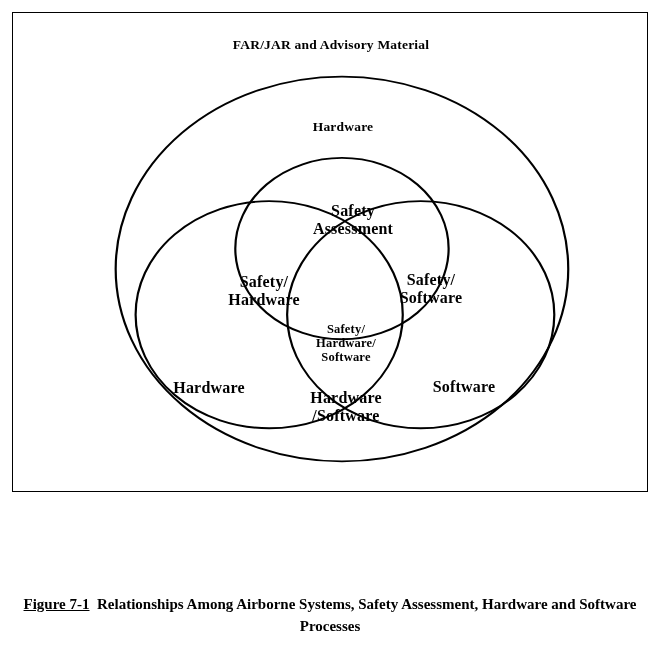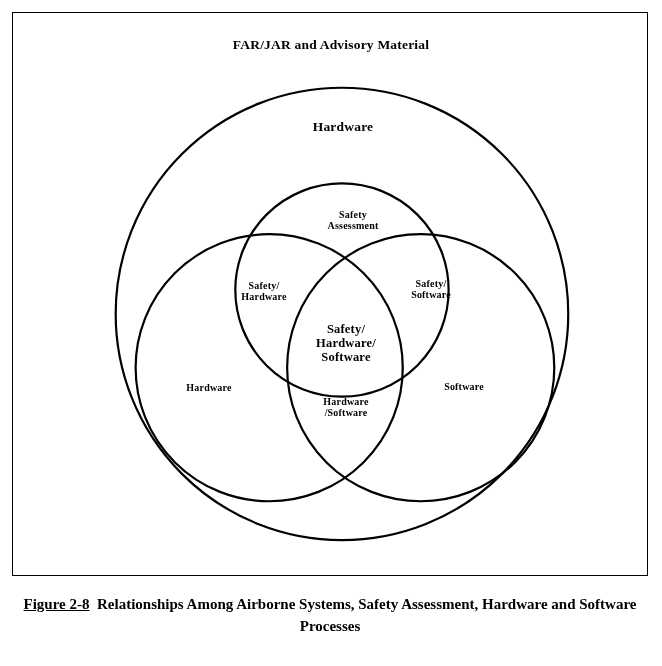--- a/index.html
+++ b/index.html
@@ -14,21 +14,21 @@
     color: #000000;
     position: relative;
     overflow: hidden;
   }
 
   #figure-frame {
     position: absolute;
     left: 12px;
     top: 12px;
     width: 636px;
-    height: 564px;
+    height: 480px;
     border: 1px solid #000000;
     box-sizing: border-box;
     background: #ffffff;
   }
 
   #venn-canvas {
     position: absolute;
     left: 0;
     top: 0;
     width: 100%;
@@ -40,21 +40,21 @@
     text-align: center;
     font-weight: bold;
     line-height: 1.12;
     white-space: pre-line;
     transform: translate(-50%, -50%);
     letter-spacing: 0.2px;
   }
 
   .lbl-outer   { font-size: 13.5px; }
   .lbl-systems { font-size: 13.5px; }
-  .lbl-region  { font-size: 10px; }
+  .lbl-region  { font-size: 16px; }
   .lbl-center  { font-size: 12.5px; }
 
   #caption {
     position: absolute;
     left: 12px;
     top: 594px;
     width: 636px;
     text-align: center;
     font-size: 15px;
     font-weight: bold;
@@ -96,14 +96,14 @@
   <div class="venn-label lbl-region" style="left:196px; top:375px;">Hardware</div>
 
   <div class="venn-label lbl-region" style="left:451px; top:374px;">Software</div>
 
   <div class="venn-label lbl-region" style="left:333px; top:394px;">Hardware
 /Software</div>
 
 </div>
 
 <div id="caption">
-  <span class="fig-num">Figure 2-8</span><span>&nbsp;&nbsp;</span><span>Relationships Among Airborne Systems, Safety Assessment, Hardware and Software Processes</span>
+  <span class="fig-num">Figure 7-1</span><span>&nbsp;&nbsp;</span><span>Relationships Among Airborne Systems, Safety Assessment, Hardware and Software Processes</span>
 </div>
 
 </body></html>

